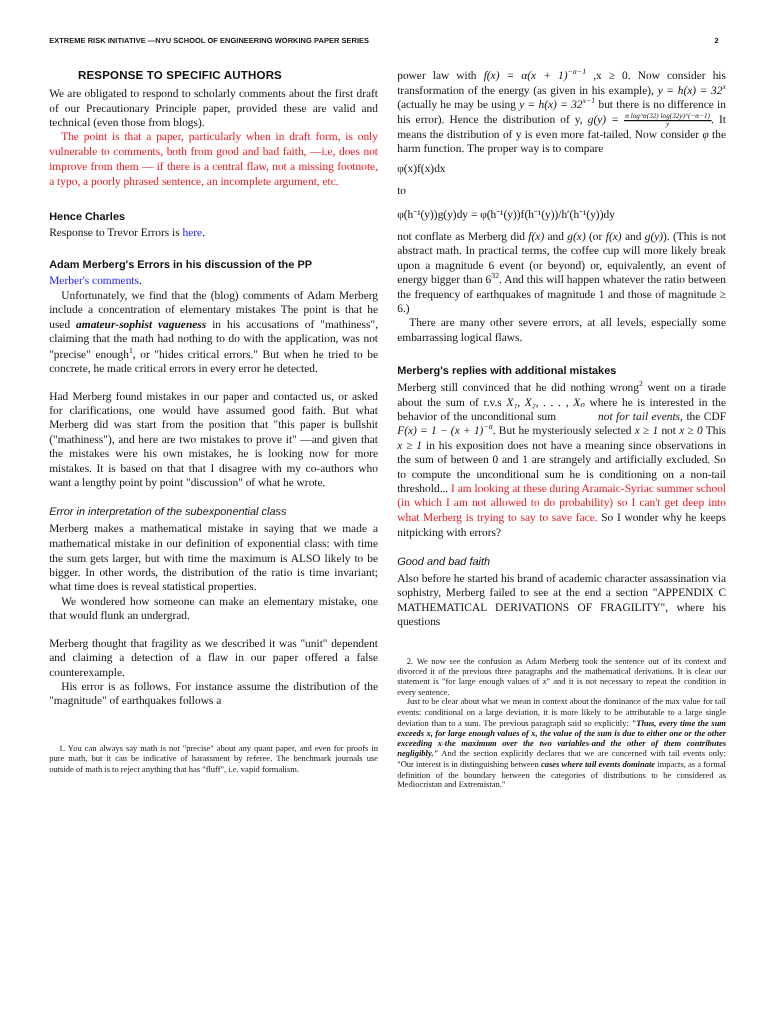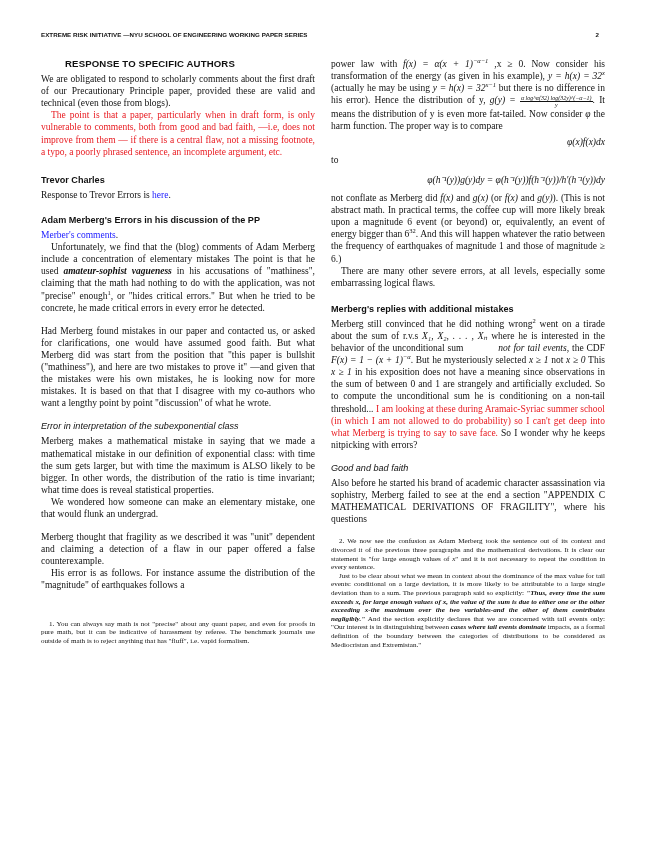--- a/index.html
+++ b/index.html
@@ -15,21 +15,21 @@
   .col-right { left: 331px; width: 274px; }
   p { margin: 0; text-align: justify; hyphens: auto; }
   p.indent { text-indent: 10px; }
   .red { color: #e8191f; }
   .blue { color: #1a1aff; }
   .h1 { font-family: "Liberation Sans", sans-serif; font-weight: bold; font-size: 9.6px; letter-spacing: 0.15px; margin: 0 0 3px 0; padding-left: 24px; }
   .h2 { font-family: "Liberation Sans", sans-serif; font-weight: bold; font-size: 9.1px; margin: 0 0 3px 0; }
   .h3 { font-family: "Liberation Sans", sans-serif; font-style: italic; font-size: 9.1px; margin: 0 0 3px 0; }
   .gap { height: 11px; }
   .math { font-family: "Liberation Serif", serif; font-style: italic; }
-  .eq { text-align: right; margin: 4px 0; font-family: "Liberation Serif", serif; font-style: italic; }
+  .eq { text-align: left; margin: 4px 0; font-family: "Liberation Serif", serif; }
   .fn { font-size: 7.1px; line-height: 8.6px; text-align: justify; margin: 0; }
   .fn-block { margin-top: 28px; }
   .fn.indent { text-indent: 8px; }
   .b { font-weight: bold; font-style: italic; }
   .it { font-style: italic; margin-left: 32px; }
   sup { font-size: 6.5px; line-height: 0; }
   .frac { display: inline-block; vertical-align: middle; text-align: center; font-size: 6px; line-height: 6px; }
   .frac .num { display: block; border-bottom: 0.6px solid #111; padding: 0 1px; }
   .frac .den { display: block; }
 </style>
@@ -40,21 +40,21 @@
   <span>EXTREME RISK INITIATIVE —NYU SCHOOL OF ENGINEERING WORKING PAPER SERIES</span>
   <span>2</span>
 </div>
 
 <div class="col col-left">
   <div class="h1">RESPONSE TO SPECIFIC AUTHORS</div>
   <p>We are obligated to respond to scholarly comments about the first draft of our Precautionary Principle paper, provided these are valid and technical (even those from blogs).</p>
   <p class="indent red">The point is that a paper, particularly when in draft form, is only vulnerable to comments, both from good and bad faith, —i.e, does not improve from them — if there is a central flaw, not a missing footnote, a typo, a poorly phrased sentence, an incomplete argument, etc.</p>
 
   <div class="gap" style="height:16px"></div>
-  <div class="h2">Trevor Charles</div>
+  <div class="h2">Hence Charles</div>
   <p><span>Response to Trevor Errors is </span><a class="blue">here</a><span>.</span></p>
 
   <div class="gap" style="height:13px"></div>
   <div class="h2">Adam Merberg's Errors in his discussion of the PP</div>
   <p><a class="blue">Merber's comments</a><span>.</span></p>
   <p class="indent"><span>Unfortunately, we find that the (blog) comments of Adam Merberg include a concentration of elementary mistakes The point is that he used </span><span class="b">amateur-sophist vagueness</span><span> in his accusations of "mathiness", claiming that the math had nothing to do with the application, was not "precise" enough</span><sup>1</sup><span>, or "hides critical errors." But when he tried to be concrete, he made critical errors in every error he detected.</span></p>
 
   <div class="gap" style="height:11px"></div>
   <p>Had Merberg found mistakes in our paper and contacted us, or asked for clarifications, one would have assumed good faith. But what Merberg did was start from the position that "this paper is bullshit ("mathiness"), and here are two mistakes to prove it" —and given that the mistakes were his own mistakes, he is looking now for more mistakes. It is based on that that I disagree with my co-authors who want a lengthy point by point "discussion" of what he wrote.</p>
 
@@ -81,17 +81,17 @@
   <p class="indent">There are many other severe errors, at all levels, especially some embarrassing logical flaws.</p>
 
   <div class="gap" style="height:14px"></div>
   <div class="h2">Merberg's replies with additional mistakes</div>
   <p><span>Merberg still convinced that he did nothing wrong</span><sup>2</sup><span> went on a tirade about the sum of r.v.s </span><span class="math">X₁, X₂, . . . , Xₙ</span><span> where he is interested in the behavior of the unconditional sum </span><span class="it">not for tail events</span><span>, the CDF </span><span class="math">F(x) = 1 − (x + 1)</span><sup class="math">−α</sup><span>. But he mysteriously selected </span><span class="math">x ≥ 1</span><span> not </span><span class="math">x ≥ 0</span><span> This </span><span class="math">x ≥ 1</span><span> in his exposition does not have a meaning since observations in the sum of between 0 and 1 are strangely and artificially excluded. So to compute the unconditional sum he is conditioning on a non-tail threshold... </span><span class="red">I am looking at these during Aramaic-Syriac summer school (in which I am not allowed to do probability) so I can't get deep into what Merberg is trying to say to save face.</span><span> So I wonder why he keeps nitpicking with errors?</span></p>
 
   <div class="gap" style="height:11px"></div>
   <div class="h3">Good and bad faith</div>
   <p>Also before he started his brand of academic character assassination via sophistry, Merberg failed to see at the end a section "APPENDIX C MATHEMATICAL DERIVATIONS OF FRAGILITY", where his questions</p>
 
-  <div class="fn-block" style="margin-top:12px">
+  <div class="fn-block" style="margin-top:22px">
     <p class="fn indent"><span>2. We now see the confusion as Adam Merberg took the sentence out of its context and divorced it of the previous three paragraphs and the mathematical derivations. It is clear our statement is "for large enough values of </span><span class="math">x</span><span>" and it is not necessary to repeat the condition in every sentence.</span></p>
     <p class="fn indent"><span>Just to be clear about what we mean in context about the dominance of the max value for tail events: conditional on a large deviation, it is more likely to be attributable to a large single deviation than to a sum. The previous paragraph said so explicitly: </span><span class="b">"Thus, every time the sum exceeds x, for large enough values of x, the value of the sum is due to either one or the other exceeding x-the maximum over the two variables-and the other of them contributes negligibly."</span><span> And the section explicitly declares that we are concerned with tail events only: "Our interest is in distinguishing between </span><span class="b">cases where tail events dominate</span><span> impacts, as a formal definition of the boundary between the categories of distributions to be considered as Mediocristan and Extremistan."</span></p>
   </div>
 </div>
 
 </body></html>

